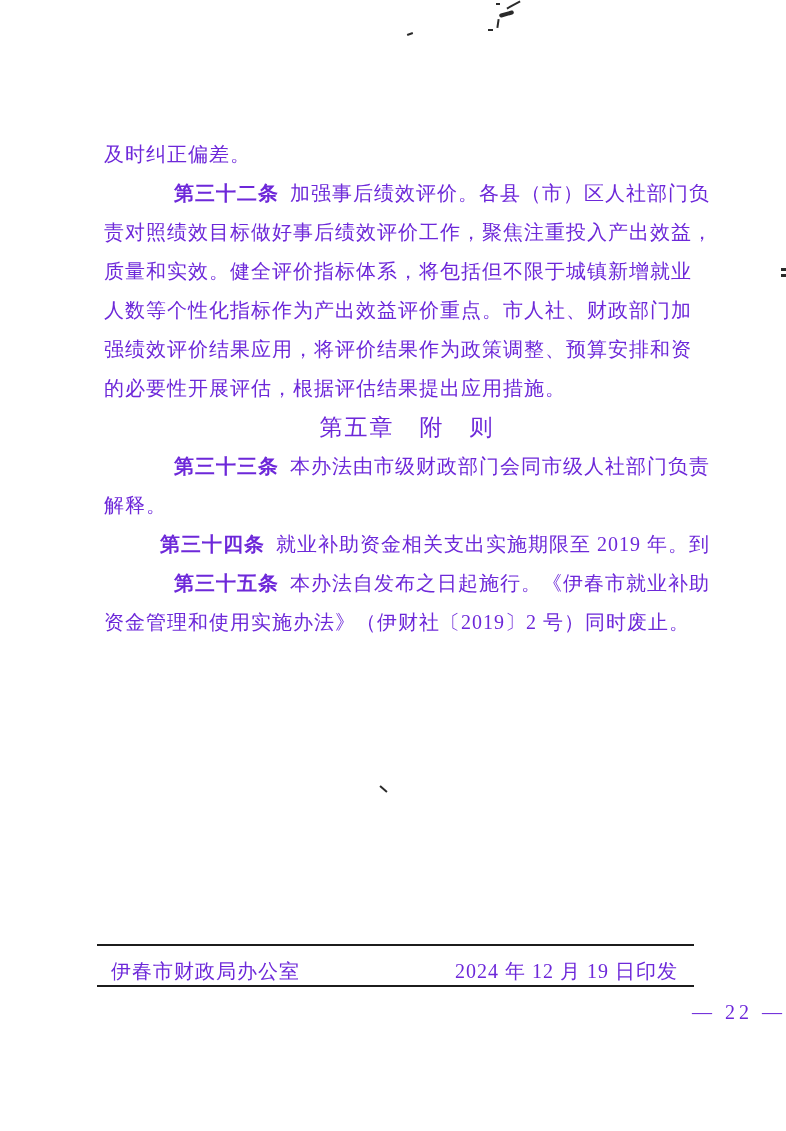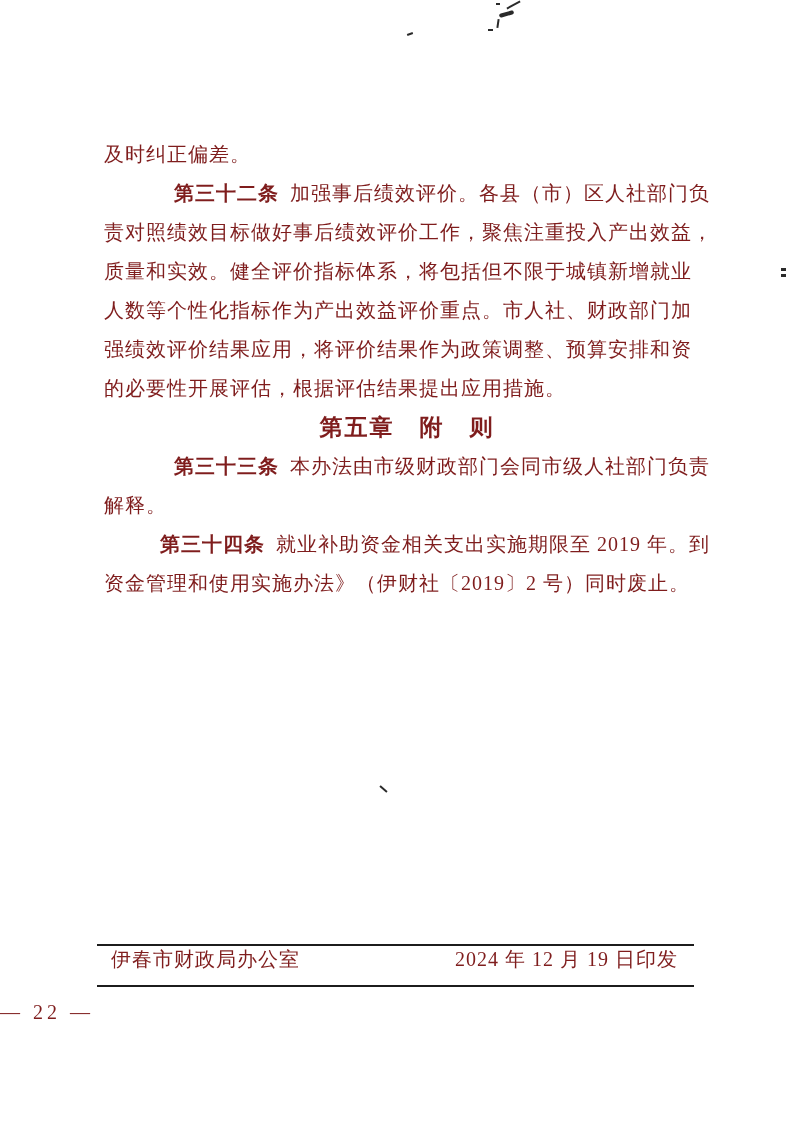--- a/index.html
+++ b/index.html
@@ -1,21 +1,21 @@
 <!DOCTYPE html>
 <html><head>
 <meta charset="utf-8">
 <style>
   * { margin:0; padding:0; box-sizing:border-box; }
   html,body { background:#ffffff; }
   .page {
     position:relative;
     width:786px; height:1131px;
     background:#ffffff;
-    color:#7f1d1d;
+    color:#6d28d9;
     font-family:"Liberation Serif","DejaVu Serif",serif;
     overflow:hidden;
   }
   .body-text {
     position:absolute;
     left:104px; top:135px; width:606px;
     font-size:20px;
   }
   .line {
     height:39px; line-height:39px;
@@ -23,40 +23,40 @@
     white-space:nowrap;
   }
   .line.indent { text-indent:40px;text-align:right; }
   .line .b {
     font-weight:bold;
     font-family:"Liberation Sans","DejaVu Sans",sans-serif;
     margin-right:11px;
   }
   .line.chapter {
     text-align:center;
-    font-weight:bold;
+    font-weight:normal;
     font-family:"Liberation Sans","DejaVu Sans",sans-serif;
     font-size:23px;
     letter-spacing:2px;
     text-indent:0;
   }
   .footer-box {
     position:absolute;
     left:97px; top:944px; width:597px; height:43px;
     border-top:2.5px solid #1c1c1c;
     border-bottom:2.5px solid #1c1c1c;
-    display:flex; align-items:flex-start; justify-content:space-between;
+    display:flex; align-items:flex-end; justify-content:space-between;
     padding:0 16px 0 14px;
     font-size:20px;
     letter-spacing:1px;
   }
   .page-num {
     position:absolute;
     top:1001px; left:0; width:100%;
-    text-align:left;
+    text-align:right;
     font-size:20px;
     letter-spacing:4px;
   }
   .speck { position:absolute; background:#2a2a2a; }
   .s1 { top:4px;  left:506px; width:15px; height:2px; transform:rotate(-28deg); }
   .s1b{ top:3px;  left:496px; width:4px;  height:2px; }
   .s2 { top:12px; left:499px; width:15px; height:4px; transform:rotate(-16deg); border-radius:2px; }
   .s3 { top:19px; left:497px; width:2px;  height:9px; transform:rotate(8deg); }
   .s4 { top:29px; left:488px; width:5px;  height:2px; }
   .s5 { top:33px; left:407px; width:6px;  height:2px; transform:rotate(-20deg); }
@@ -93,20 +93,21 @@
 
     <div class="line chapter">第五章　附　则</div>
 
     <div class="line indent"><span class="b">第三十三条</span><span>本办法由市级财政部门会同市级人社部门负责</span></div>
 
     <div class="line"><span>解释。</span></div>
 
     <div class="line indent"><span class="b">第三十四条</span><span>就业补助资金相关支出实施期限至 2019 年。到</span></div>
 
 
+    <div class="line indent"><span class="b">第三十五条</span><span>本办法自发布之日起施行。《伊春市就业补助</span></div>
 
     <div class="line"><span>资金管理和使用实施办法》（伊财社〔2019〕2 号）同时废止。</span></div>
 
   </div>
 
   <div class="footer-box">
     <span>伊春市财政局办公室</span>
     <span>2024 年 12 月 19 日印发</span>
   </div>
 

